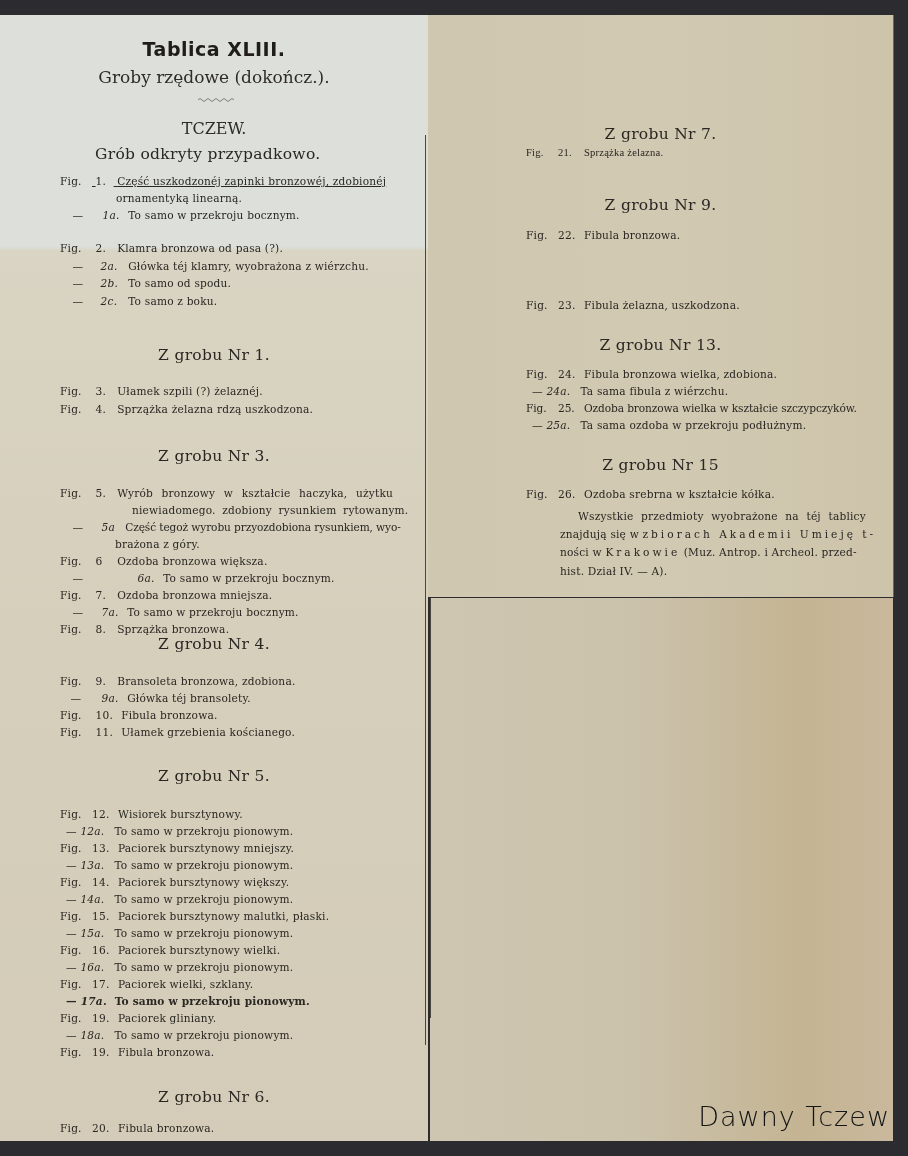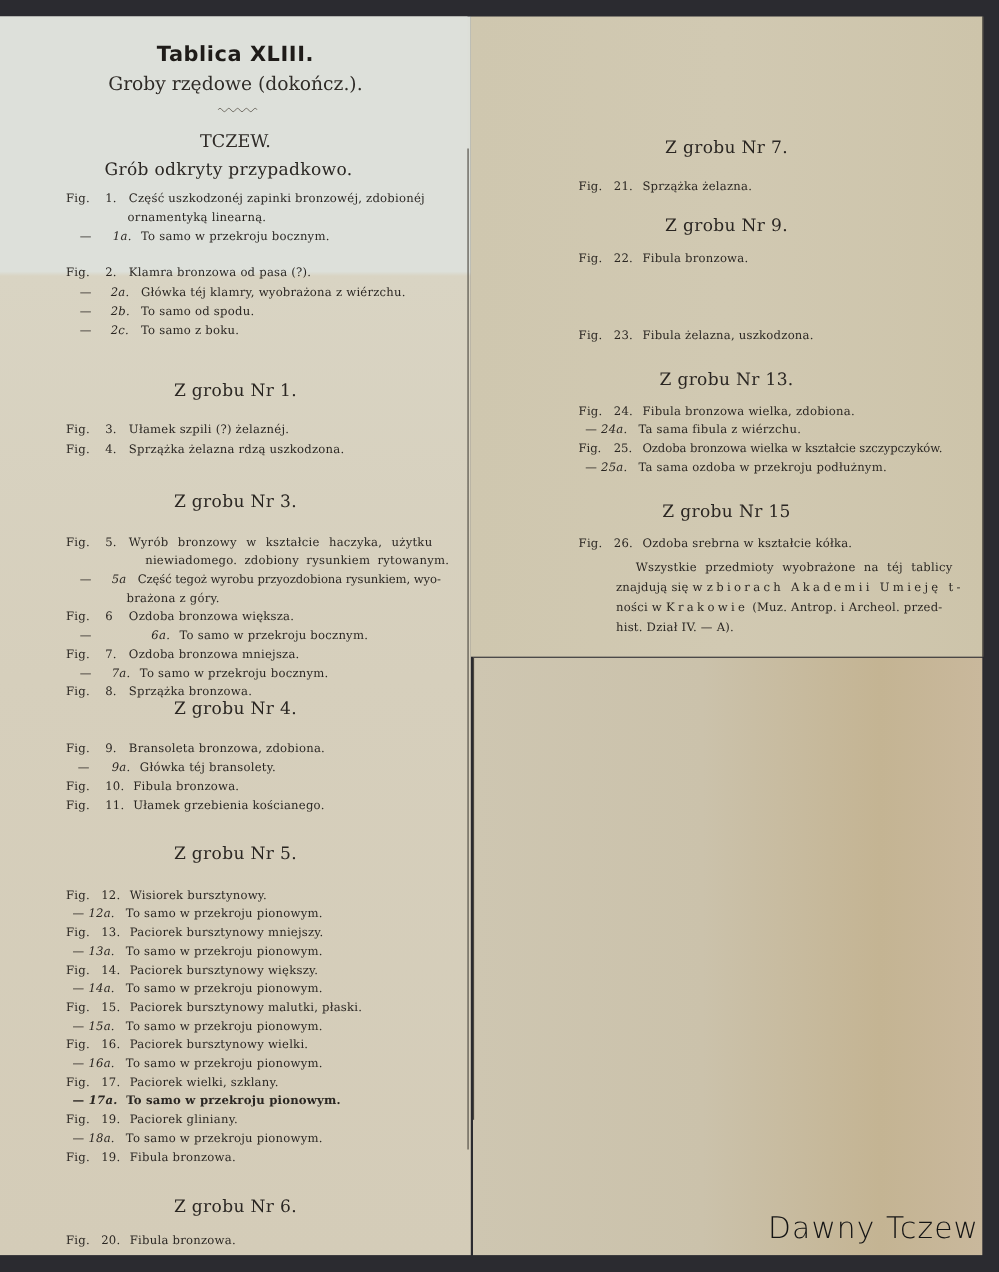--- a/index.html
+++ b/index.html
@@ -76,21 +76,21 @@
   <div id="left-rule"></div>
 
   <div class="title" style="top:23px;">Tablica XLIII.</div>
   <div class="subtitle" style="top:52px;">Groby rzędowe (dokończ.).</div>
   <svg class="squiggle" style="top:82px;" viewBox="0 0 36 6">
     <path d="M0 3 Q2 0 4 3 T8 3 T12 3 T16 3 T20 3 T24 3 T28 3 T32 3 T36 3" fill="none" stroke="#6a655c" stroke-width="0.8"></path>
   </svg>
   <div class="subtitle" style="top:104px; font-size:16px;">TCZEW.</div>
   <div class="heading" style="left:95px; top:130px; font-size:15.5px;">Grób odkryty przypadkowo.</div>
 
-  <div class="entry" style="left:60px; top:160px;">
+  <div class="entry" style="left:60px; top:160px;text-decoration:underline;">
     <span class="lbl">Fig.</span>
     <span class="num" style="width:18px;">1.</span>
     <span>Część uszkodzonéj zapinki bronzowéj, zdobionéj</span>
   </div>
   <div class="entry" style="left:116px; top:177px;">ornamentyką linearną.</div>
   <div class="entry" style="left:65px; top:194px;">
     <span class="lbl dash">—</span>
     <span class="num" style="width:22px; margin-left:8px; font-style:italic;">1a.</span>
     <span>To samo w przekroju bocznym.</span>
   </div>
@@ -206,21 +206,21 @@
   <div class="entry" style="left:60px; top:997px;"><span class="lbl">Fig.</span><span class="num" style="width:26px;">19.</span><span>Paciorek gliniany.</span></div>
   <div class="entry" style="left:66px; top:1014px;"><span>—</span> <span class="num" style="width:34px; font-style:italic;">18a.</span><span>To samo w przekroju pionowym.</span></div>
   <div class="entry" style="left:60px; top:1031px;"><span class="lbl">Fig.</span><span class="num" style="width:26px;">19.</span><span>Fibula bronzowa.</span></div>
 
   <div class="heading" style="left:0; width:428px; top:1073px;">Z grobu Nr 6.</div>
   <div class="entry" style="left:60px; top:1107px;"><span class="lbl">Fig.</span><span class="num" style="width:26px;">20.</span><span>Fibula bronzowa.</span></div>
 </div>
 
 <div class="page" id="right-page">
   <div class="heading" style="left:0; width:465px; top:110px;">Z grobu Nr 7.</div>
-  <div class="entry" style="left:98px; top:149px;"><span class="lbl">Fig.</span><span class="num" style="width:26px;">21.</span><span>Sprzążka żelazna.</span></div>
+  <div class="entry" style="left:98px; top:132px;font-family:Liberation Serif, serif;"><span class="lbl">Fig.</span><span class="num" style="width:26px;">21.</span><span>Sprzążka żelazna.</span></div>
 
   <div class="heading" style="left:0; width:465px; top:181px;">Z grobu Nr 9.</div>
   <div class="entry" style="left:98px; top:214px;"><span class="lbl">Fig.</span><span class="num" style="width:26px;">22.</span><span>Fibula bronzowa.</span></div>
 
   <div class="entry" style="left:98px; top:284px;"><span class="lbl">Fig.</span><span class="num" style="width:26px;">23.</span><span>Fibula żelazna, uszkodzona.</span></div>
 
   <div class="heading" style="left:0; width:465px; top:321px;">Z grobu Nr 13.</div>
   <div class="entry" style="left:98px; top:353px;"><span class="lbl">Fig.</span><span class="num" style="width:26px;">24.</span><span>Fibula bronzowa wielka, zdobiona.</span></div>
   <div class="entry" style="left:104px; top:370px;"><span>—</span> <span class="num" style="width:34px; font-style:italic;">24a.</span><span>Ta sama fibula z wiérzchu.</span></div>
   <div class="entry" style="left:98px; top:387px; letter-spacing:-0.1px;"><span class="lbl">Fig.</span><span class="num" style="width:26px;">25.</span><span>Ozdoba bronzowa wielka w kształcie szczypczyków.</span></div>

